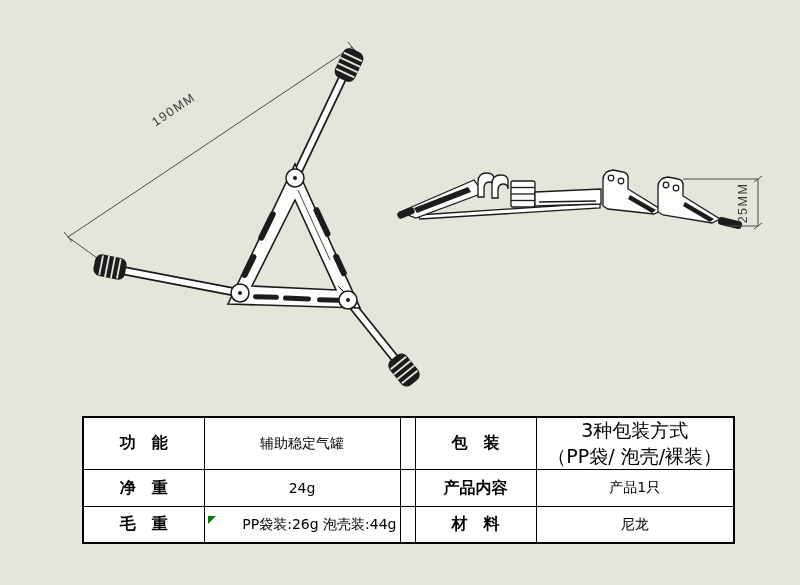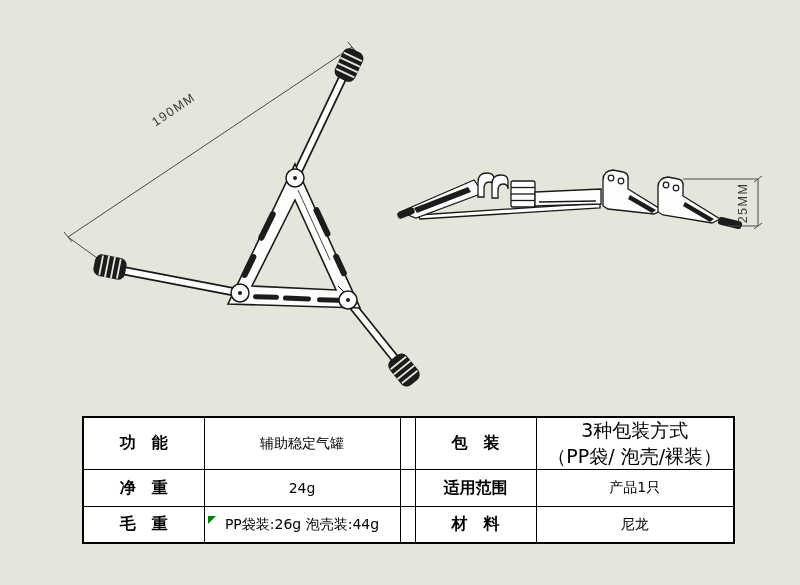--- a/index.html
+++ b/index.html
@@ -26,21 +26,21 @@
   table.spec td{
     border:1px solid #000;background:#fff;
     text-align:center;vertical-align:middle;
     padding:0 3px;overflow:hidden;
   }
   td.lbl{font-weight:bold;font-size:16px;}
   td.val{font-size:14px;}
   td.gap{padding:0;}
   .two-line div{font-size:19px;line-height:1.35;}
   .cellwrap{position:relative;width:100%;height:100%;
-    display:flex;align-items:center;justify-content:center;}
+    display:flex;align-items:center;justify-content:flex-end;}
   .corner-marker{
     position:absolute;left:0;top:0;width:0;height:0;
     border-top:8px solid #008000;border-right:8px solid transparent;
   }
 </style>
 </head>
 <body>
 
 <div class="canvas">
 
@@ -199,21 +199,21 @@
       <td class="lbl"><span>包　装</span></td>
       <td class="val two-line">
         <div>3种包装方式</div>
         <div>（PP袋/ 泡壳/裸装）</div>
       </td>
     </tr>
     <tr style="height:37px">
       <td class="lbl"><span>净　重</span></td>
       <td class="val"><span>24g</span></td>
       <td class="gap"></td>
-      <td class="lbl"><span>适用范围</span></td>
+      <td class="lbl"><span>产品内容</span></td>
       <td class="val"><span>产品1只</span></td>
     </tr>
     <tr style="height:36px">
       <td class="lbl"><span>毛　重</span></td>
       <td class="val">
         <div class="cellwrap">
           <span class="corner-marker"></span>
           <span>PP袋装:26g 泡壳装:44g</span>
         </div>
       </td>

